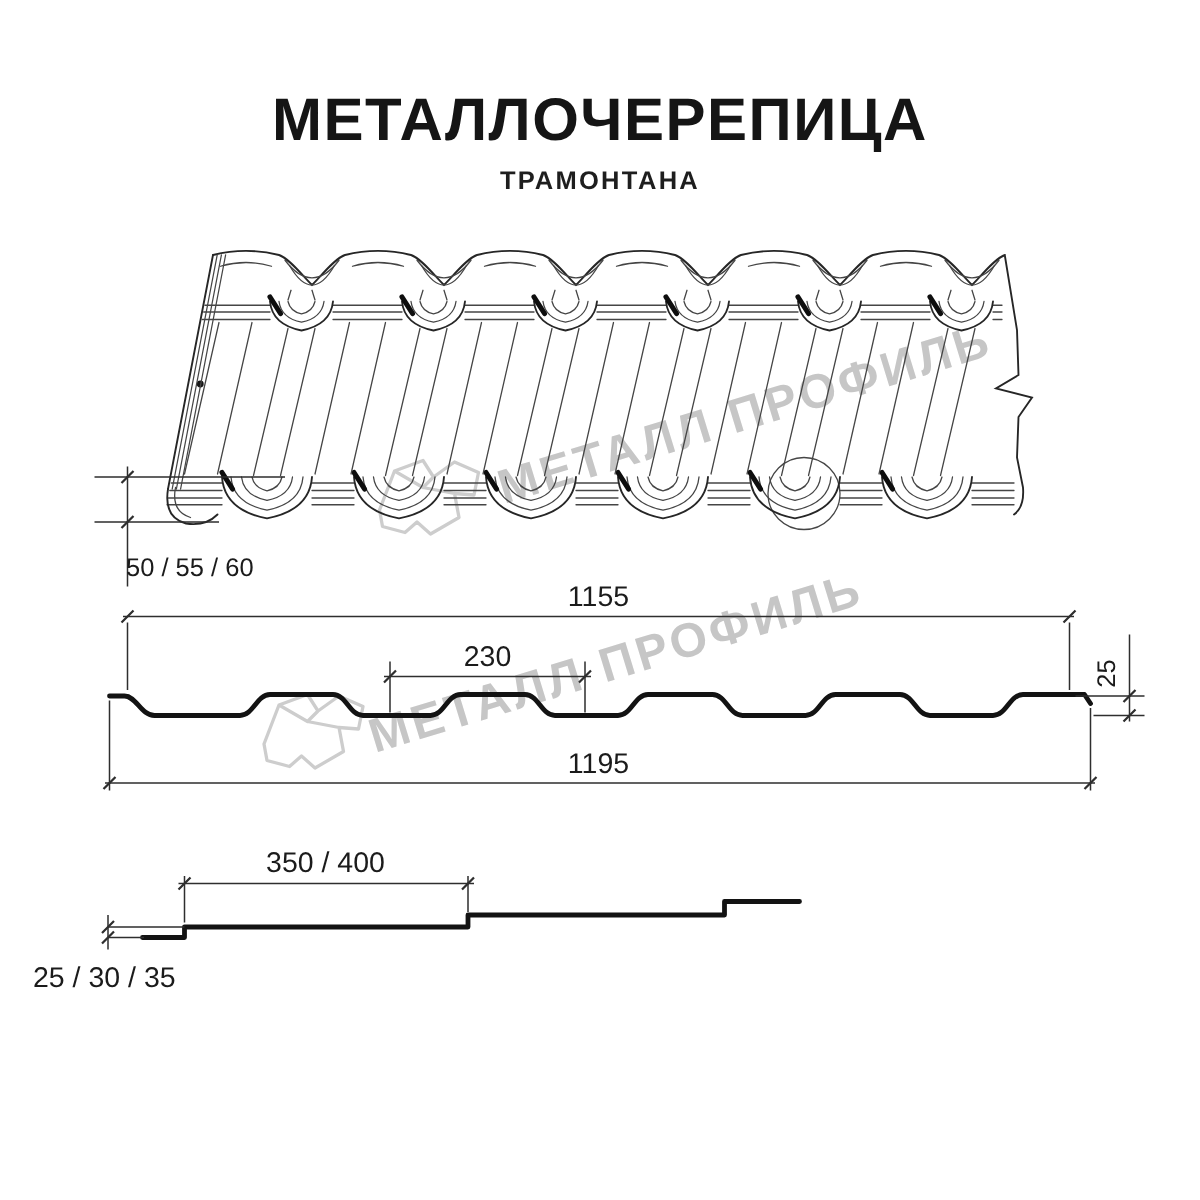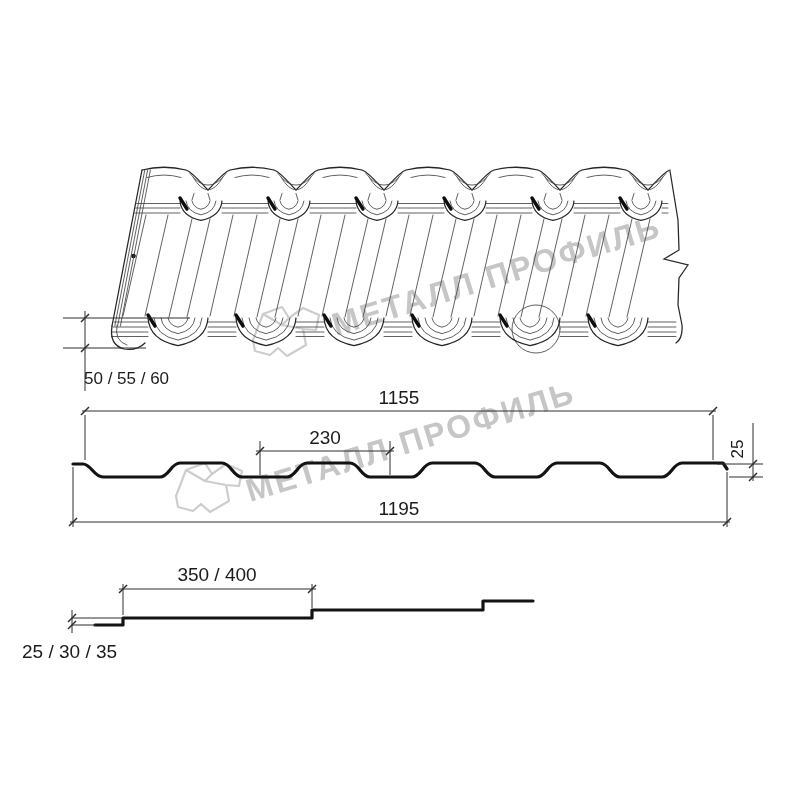--- a/index.html
+++ b/index.html
@@ -20,20 +20,22 @@
   .dimtxt.s{font-size:17px;}
   .wmlogo{stroke:#cdcdcd;stroke-width:2.2;fill:none;stroke-linejoin:round;}
   .wmtext{font-family:"Liberation Sans", sans-serif;font-size:32px;font-weight:bold;
           letter-spacing:2.5px;fill:#c6c6c6;}
 </style>
 </head>
 <body>
 
 <div class="page">
 
+  <div class="title">МЕТАЛЛОЧЕРЕПИЦА</div>
+  <div class="subtitle">ТРАМОНТАНА</div>
 
   <svg width="800" height="800" viewBox="0 0 800 800">
 
     <defs>
       <path id="mp-logo" d="M3,34 L13,8 L32,1 L39,12 L53,2 L69,9 L66,24 L53,23 L56,39 L37,50 L28,42 L20,49 L5,45 Z M13,8 L32,19 L39,12 M53,23 L32,19"></path>
     </defs>
 
     <g>
       <use href="#mp-logo" class="wmlogo" transform="translate(250,306)"></use>
       <text class="wmtext" transform="rotate(-17 336 336)" x="336" y="336">МЕТАЛЛ ПРОФИЛЬ</text>

